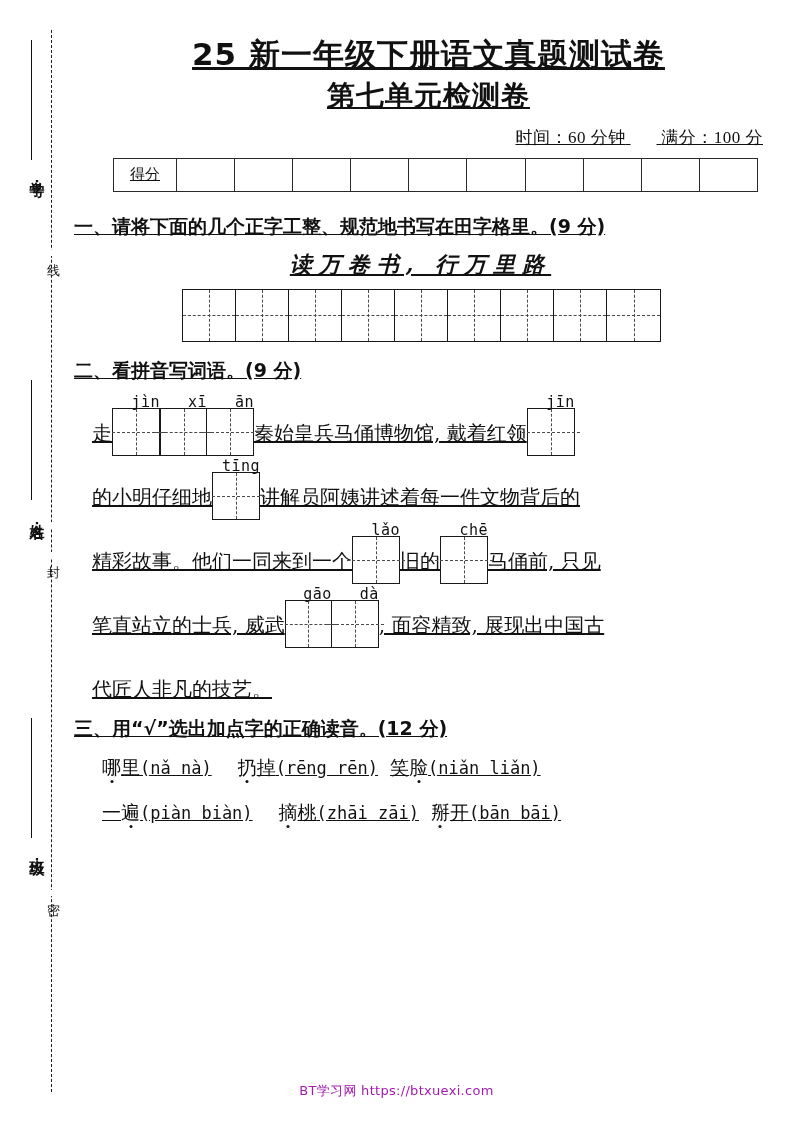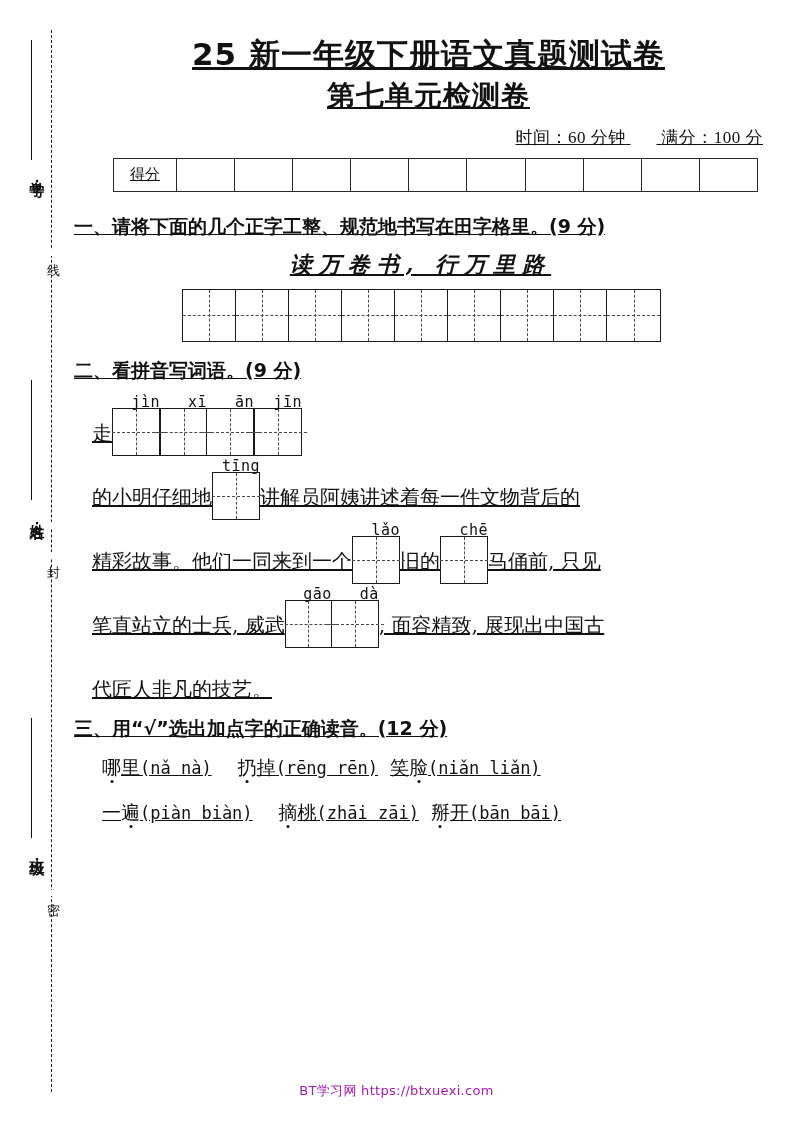--- a/index.html
+++ b/index.html
@@ -371,20 +371,21 @@
           <span class="py-box-group">
             <span class="py-labels">
               <span>xī</span>
               <span>ān</span>
             </span>
             <span class="py-boxes">
               <span class="py-cell"></span>
               <span class="py-cell"></span>
             </span>
           </span>
+          <span class="py-text">秦始皇兵马俑博物馆, 戴着红领</span>
           <span class="py-box-group">
             <span class="py-labels">
               <span>jīn</span>
             </span>
             <span class="py-boxes">
               <span class="py-cell"></span>
             </span>
           </span>
         </div>
         <div class="py-line">

